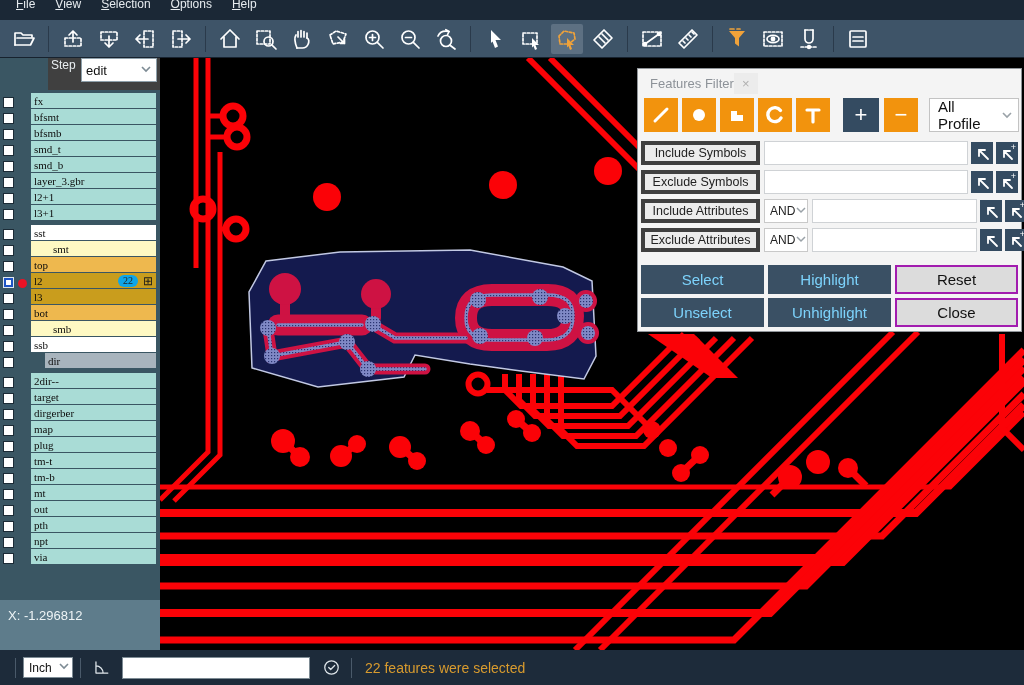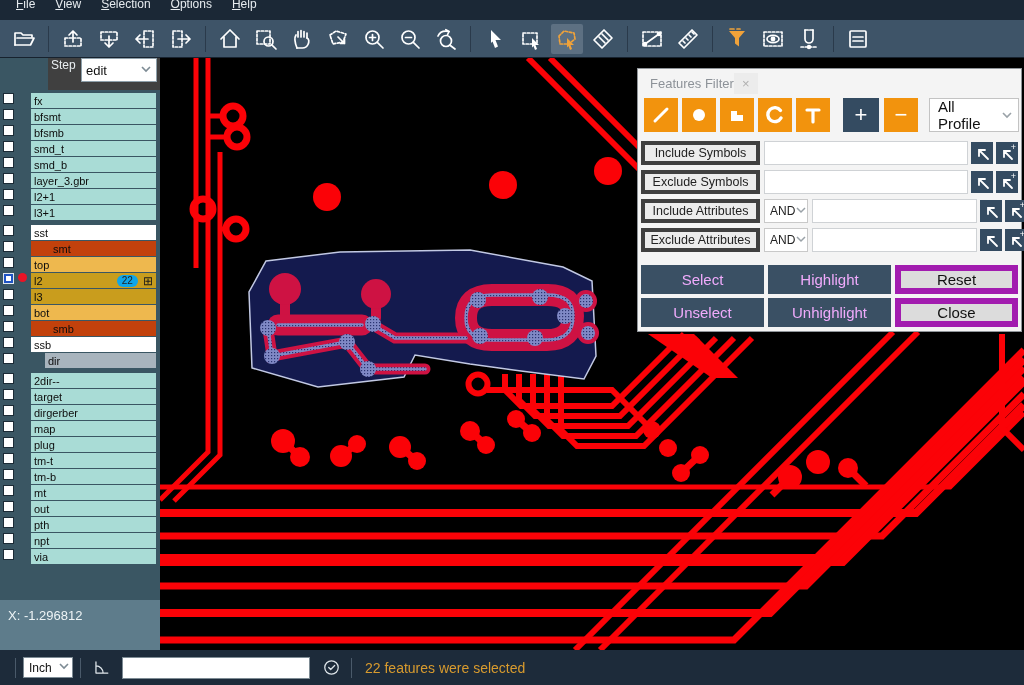--- a/index.html
+++ b/index.html
@@ -29,31 +29,31 @@
   .canvas-wrap svg { width:100%; height:100%; display:block; }
 
   
   .sidebar { position:absolute; left:0; top:58px; width:160px; height:592px; background:#3a5663; z-index:10; }
   .step-row { height:32px; background:#404040; display:flex; padding:0 3px;margin-left:48px; }
   .step-label { color:#e9eef1; font-size:12px; width:30px; }
   .step-select { flex:1; height:24px; background:#fff; border:1px solid #8ea0ab; display:flex; align-items:center;
     justify-content:space-between; padding:0 4px; font-size:13px; color:#111; }
   .chev svg { width:12px; height:12px; stroke:#7d8b94; fill:none; stroke-width:1.6; }
   .layers { padding-top:3px; }
-  .lrow { height:15px; margin-bottom:1px; display:flex; align-items:flex-start; }
+  .lrow { height:15px; margin-bottom:1px; display:flex; align-items:flex-end;font-family:Liberation Serif, serif; }
   .lrow.gap { margin-top:5px; }
   .cb { width:11px; height:11px; background:#fff; border:1px solid #1c2b36; margin-left:3px; flex:none; position:relative; }
   .cb.checked { background:#1f54c4; border-color:#dfe7ee; }
   .cb.checked::after { content:""; position:absolute; left:2px; top:2px; right:2px; bottom:2px; background:#fff; }
   .dotcol { width:17px; flex:none; display:flex; align-items:center; justify-content:center; }
   .dot { width:9px; height:9px; border-radius:50%; background:#ea1326; }
   .lname { flex:1; margin-right:4px; height:15px; font-size:11px; color:#0d0d0d; padding-left:3px;
     display:flex; align-items:center; white-space:nowrap; overflow:hidden; }
   .clr-teal  { background:#a9dcd6; }
-  .clr-green { background:#c2410c;padding-left:22px; }
+  .clr-green { background:#fef9c3;padding-left:22px; }
   .clr-amber { background:#eeb84e; }
   .clr-gold  { background:#c99d1d; }
   .clr-white { background:#ffffff; }
   .clr-gray  { background:#a8b4bd;margin-left:14px; }
   .badge { margin-left:auto; background:#0ea5e9; border-radius:7px; padding:0 5px; font-size:10px; color:#222; height:12px; line-height:12px; }
   .gridico { font-size:12px; color:#1a1a1a; margin:0 3px 0 5px; line-height:12px; }
   .coords { position:absolute; left:0; bottom:0; width:160px; height:50px; background:#5e7c8b;
     color:#eef4f6; font-size:13px; padding:6px 0 0 8px; line-height:19px; }
 
   
@@ -76,22 +76,22 @@
     display:flex; align-items:center; justify-content:center; flex:none; margin-right:4px; }
   .fand { width:44px; height:24px; background:#fff; border:1px solid #c9c9c9; font-size:12px; color:#222;
     display:flex; align-items:center; justify-content:space-between; padding:0 3px 0 5px; flex:none; margin-right:4px; }
   .finput { flex:1; height:24px; background:#fff; border:1px solid #cfd2d5; font-size:12px; padding:0 4px; color:#111; }
   .abtn { width:22px; height:22px; background:#344b61; border:none; margin-left:3px; flex:none; position:relative;
     color:#fff; display:flex; align-items:center; justify-content:center; }
   .abtn svg { width:15px; height:15px; stroke:#fff; fill:none; stroke-width:1.8; stroke-linecap:round; }
   .abtn .plus { position:absolute; right:2px; top:0; font-size:9px; color:#fff; }
   .dlg-actions { display:grid; grid-template-columns:1fr 1fr 1fr; gap:4px; padding:3px 3px 4px 3px; margin-top:auto; }
   .act { height:29px; border:none; font-size:15px; font-family:"Liberation Sans",sans-serif; }
-  .act.dark { background:#3a5064; color:#f0abfc; }
-  .act.light { background:#dcdcdc; border:6px solid #a21caf; color:#111; }
+  .act.dark { background:#3a5064; color:#7dd3fc; }
+  .act.light { background:#dcdcdc; border:2px solid #a21caf; color:#111; }
 
   
   .statusbar { position:absolute; left:0; top:650px; width:1024px; height:35px; background:#1d2b3a;
     display:flex; align-items:center; z-index:30; padding-left:8px; }
   .ssep { width:1px; height:20px; background:#4a5a6a; margin:0 7px; }
   .unit-select { width:50px; height:21px; background:#fff; border:1px solid #7d8b94; display:flex; align-items:center;
     justify-content:space-between; padding:0 2px 0 5px; font-size:12px; color:#111; }
   .sico { width:26px; height:24px; display:flex; align-items:center; justify-content:center; }
   .sico svg { width:19px; height:19px; stroke:#dfe6ea; fill:none; stroke-width:1.6; stroke-linecap:round; stroke-linejoin:round; }
   .cmd-input { width:188px; height:22px; background:#fff; border:1px solid #7d8b94; font-size:12px; padding:0 4px; margin:0 8px; }

